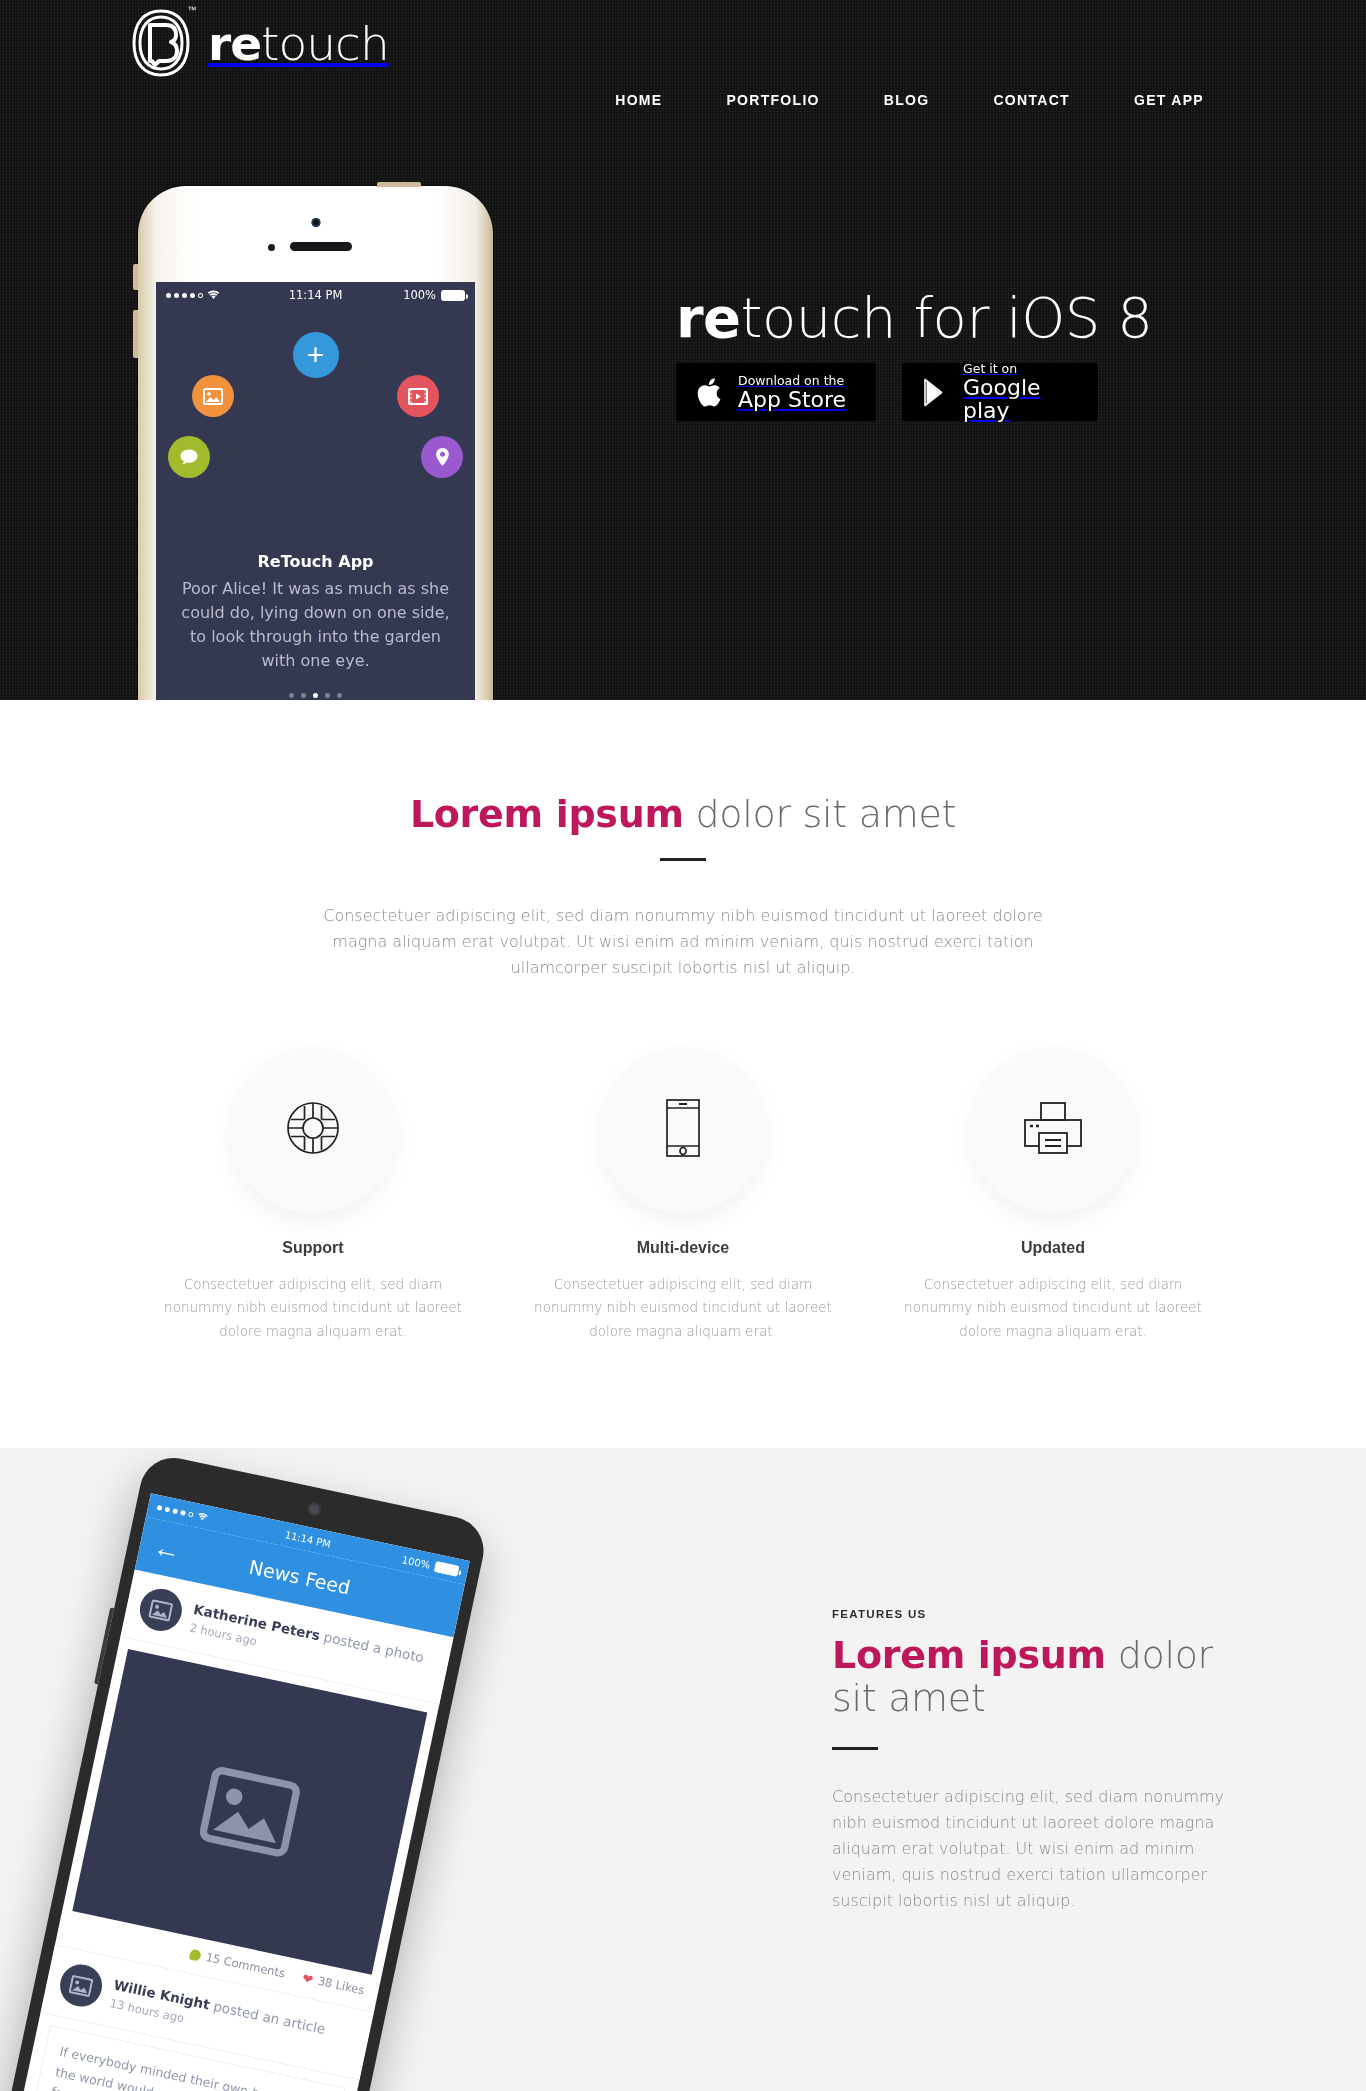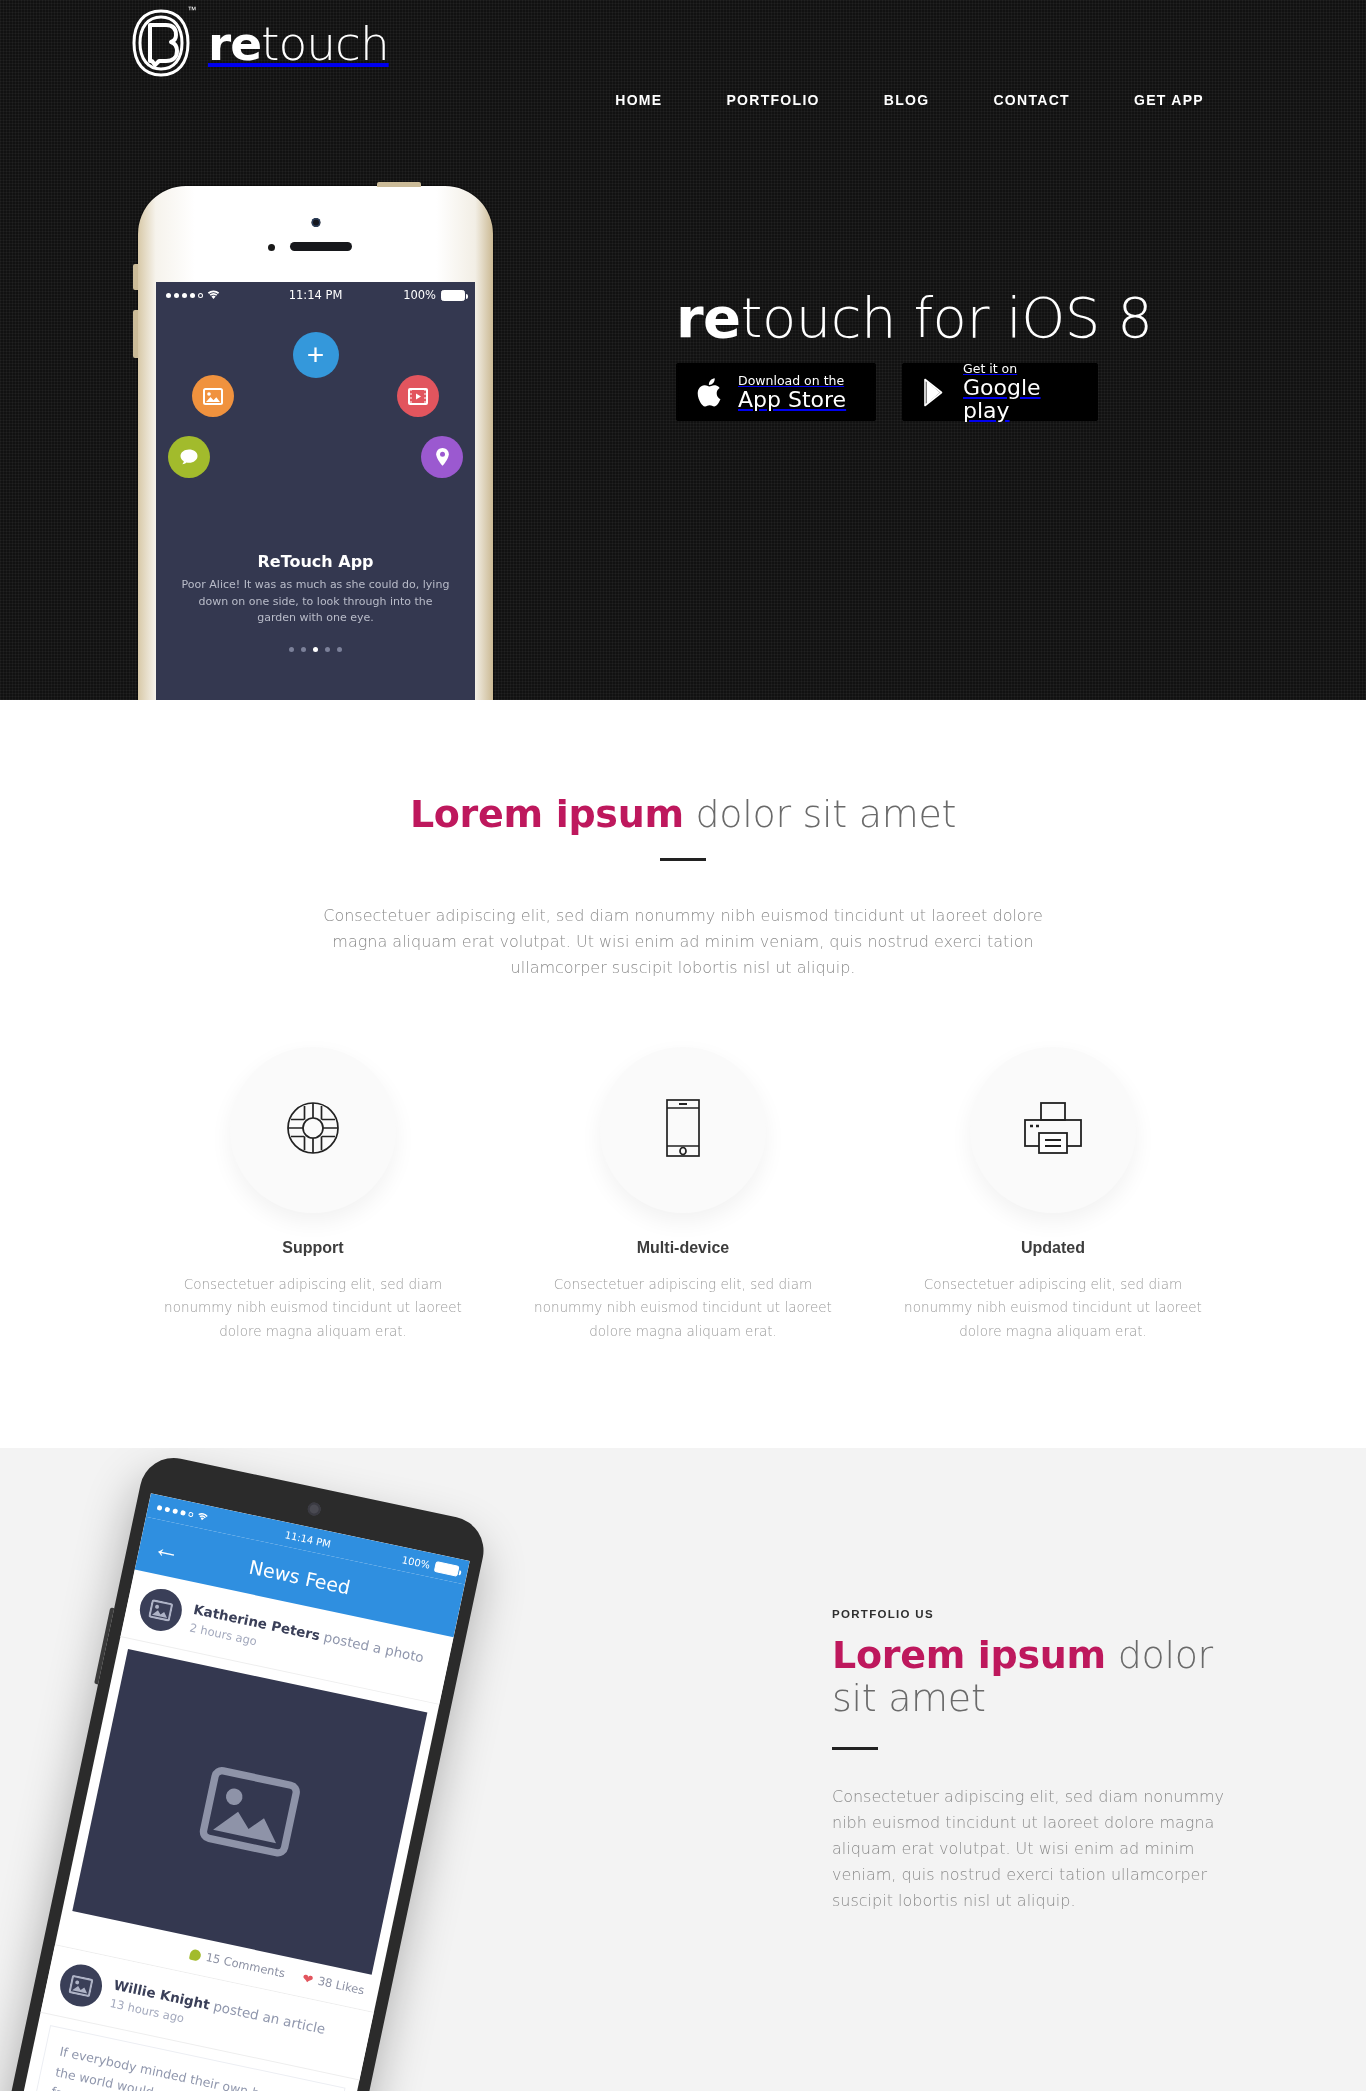--- a/index.html
+++ b/index.html
@@ -214,21 +214,21 @@
     position: absolute; left: 50%; margin-left: -28px; top: 102px;
     width: 56px; height: 58px;
   }
   .person .head { width: 29px; height: 33px; background: #fff; border-radius: 50%; margin: 0 auto; }
   .person .body { width: 52px; height: 27px; background: #fff; border-radius: 26px 26px 5px 5px; margin: 2px auto 0; }
   .app-title {
     text-align: center; color: #fff; font-size: 16px; font-weight: 600;
     margin-top: 16px; font-family: "DejaVu Sans", sans-serif;
   }
   .app-desc {
-    text-align: center; color: #b9bcc9; font-size: 11px; line-height: 1.5;
+    text-align: center; color: #b9bcc9; font-size: 16px; line-height: 1.5;
     padding: 6px 22px 0; font-family: "DejaVu Sans", sans-serif;
   }
   .dots { display: flex; gap: 7px; justify-content: center; margin-top: 20px; }
   .dots i { width: 5px; height: 5px; border-radius: 50%; background: #7c819a; display: block; }
   .dots i.on { background: #fff; }
 
   
   .about { background: #fff; padding: 72px 0 96px; }
   .eyebrow {
     text-align: center; font-size: 11.5px; font-weight: 700; letter-spacing: 1.3px;
@@ -626,19 +626,19 @@
 
         <div class="post-body">
           <span>If everybody minded their own business, the world would go around a great deal faster than</span>
           
         </div>
       </div>
     </div>
   </div>
 
   <div class="featsec-copy">
-    <div class="eyebrow">PORTFOLIO US</div>
+    <div class="eyebrow">FEATURES US</div>
     <h2 class="sec-title"><b>Lorem ipsum</b><span> dolor sit amet</span></h2>
     <div class="rule"></div>
     <p class="para">Consectetuer adipiscing elit, sed diam nonummy nibh euismod tincidunt ut laoreet dolore magna aliquam erat volutpat. Ut wisi enim ad minim veniam, quis nostrud exerci tation ullamcorper suscipit lobortis nisl ut aliquip.</p>
   </div>
 
 </section>
 
 </body></html>

